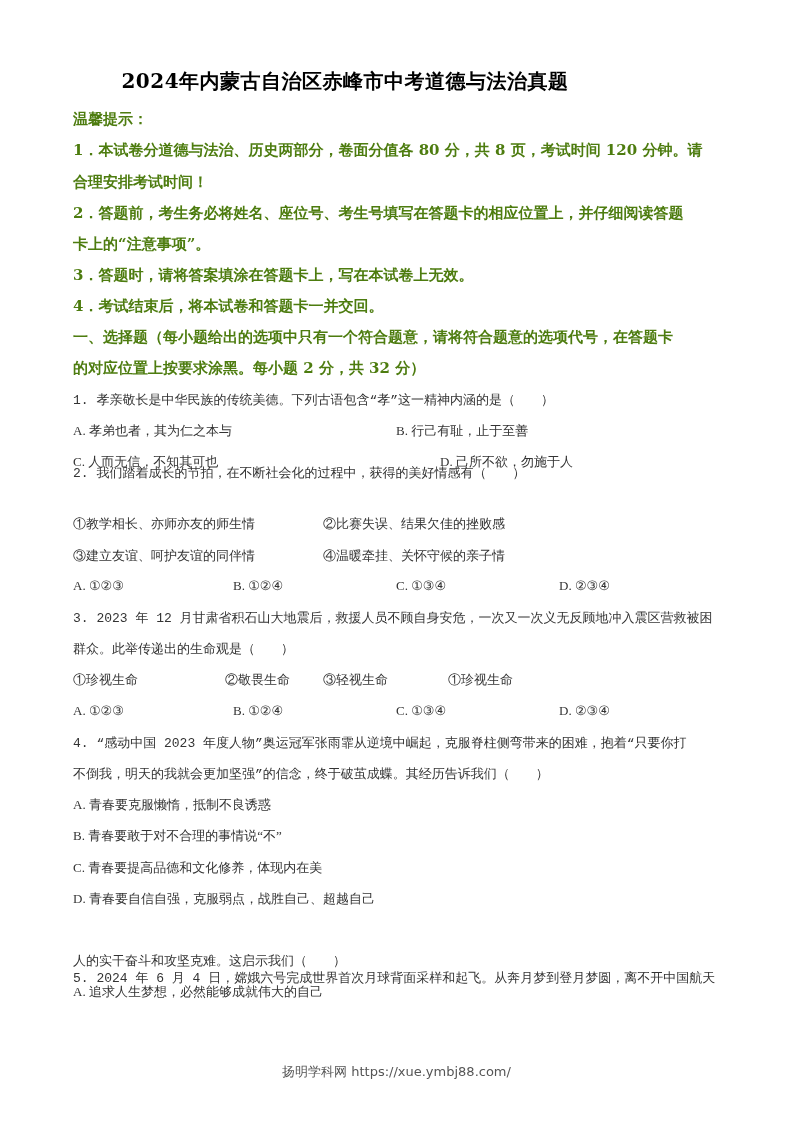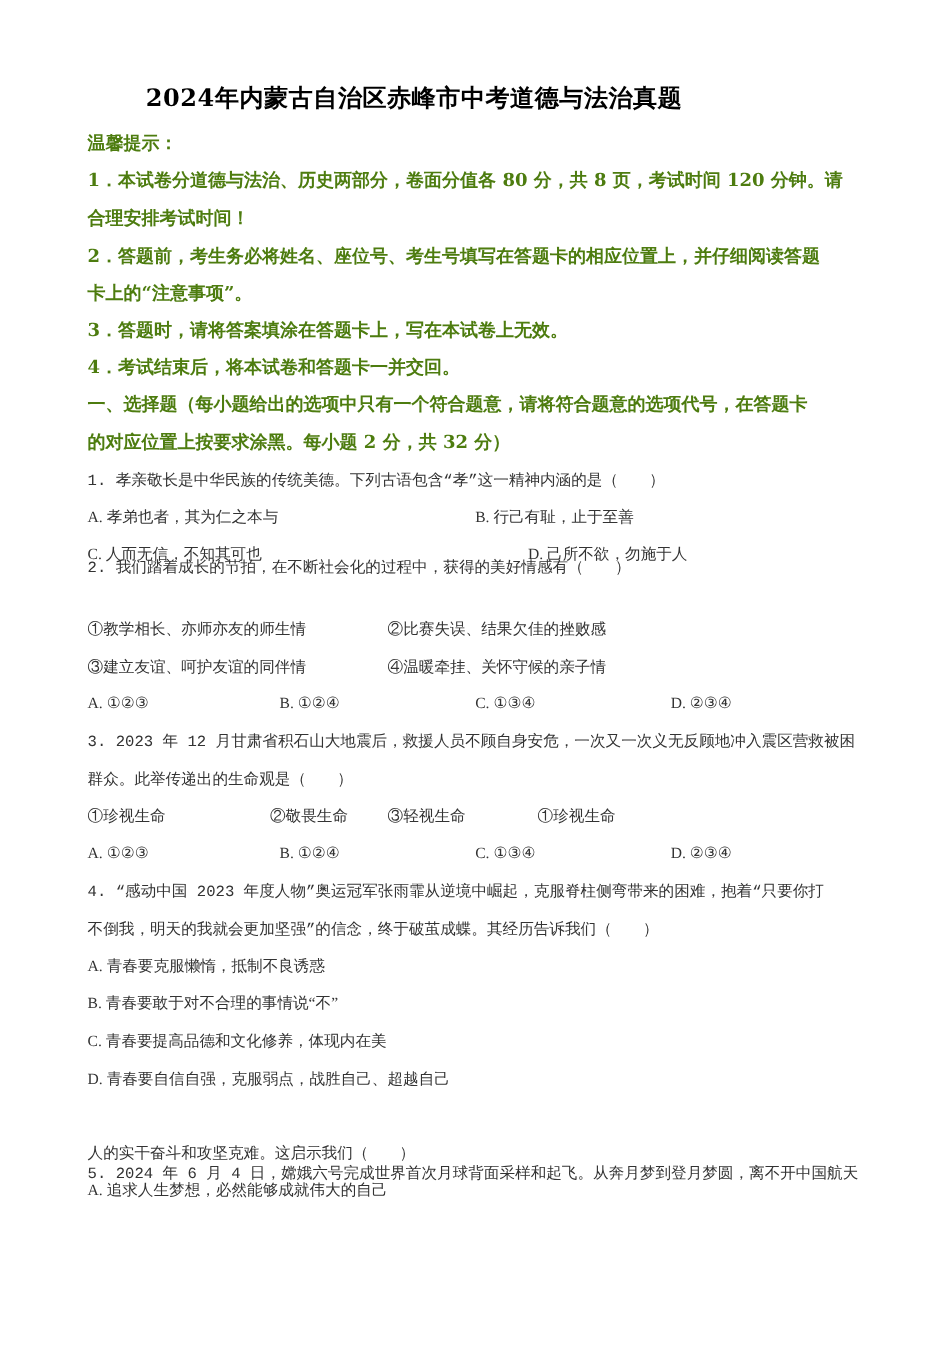--- a/index.html
+++ b/index.html
@@ -88,13 +88,14 @@
     <div class="opt" style="left:73px; top:859px;">C. 青春要提高品德和文化修养，体现内在美</div>
     <div class="opt" style="left:73px; top:890px;">D. 青春要自信自强，克服弱点，战胜自己、超越自己</div>
   </div>
 
   <div>
     <div class="line norm" style="top:969px;">5. 2024 年 6 月 4 日，嫦娥六号完成世界首次月球背面采样和起飞。从奔月梦到登月梦圆，离不开中国航天</div>
     <div class="line norm" style="top:952px;">人的实干奋斗和攻坚克难。这启示我们（　　）</div>
     <div class="opt" style="left:73px; top:983px;">A. 追求人生梦想，必然能够成就伟大的自己</div>
   </div>
 
+  <div class="footer">扬明学科网 https://xue.ymbj88.com/</div>
 </div>
 
 </body></html>

